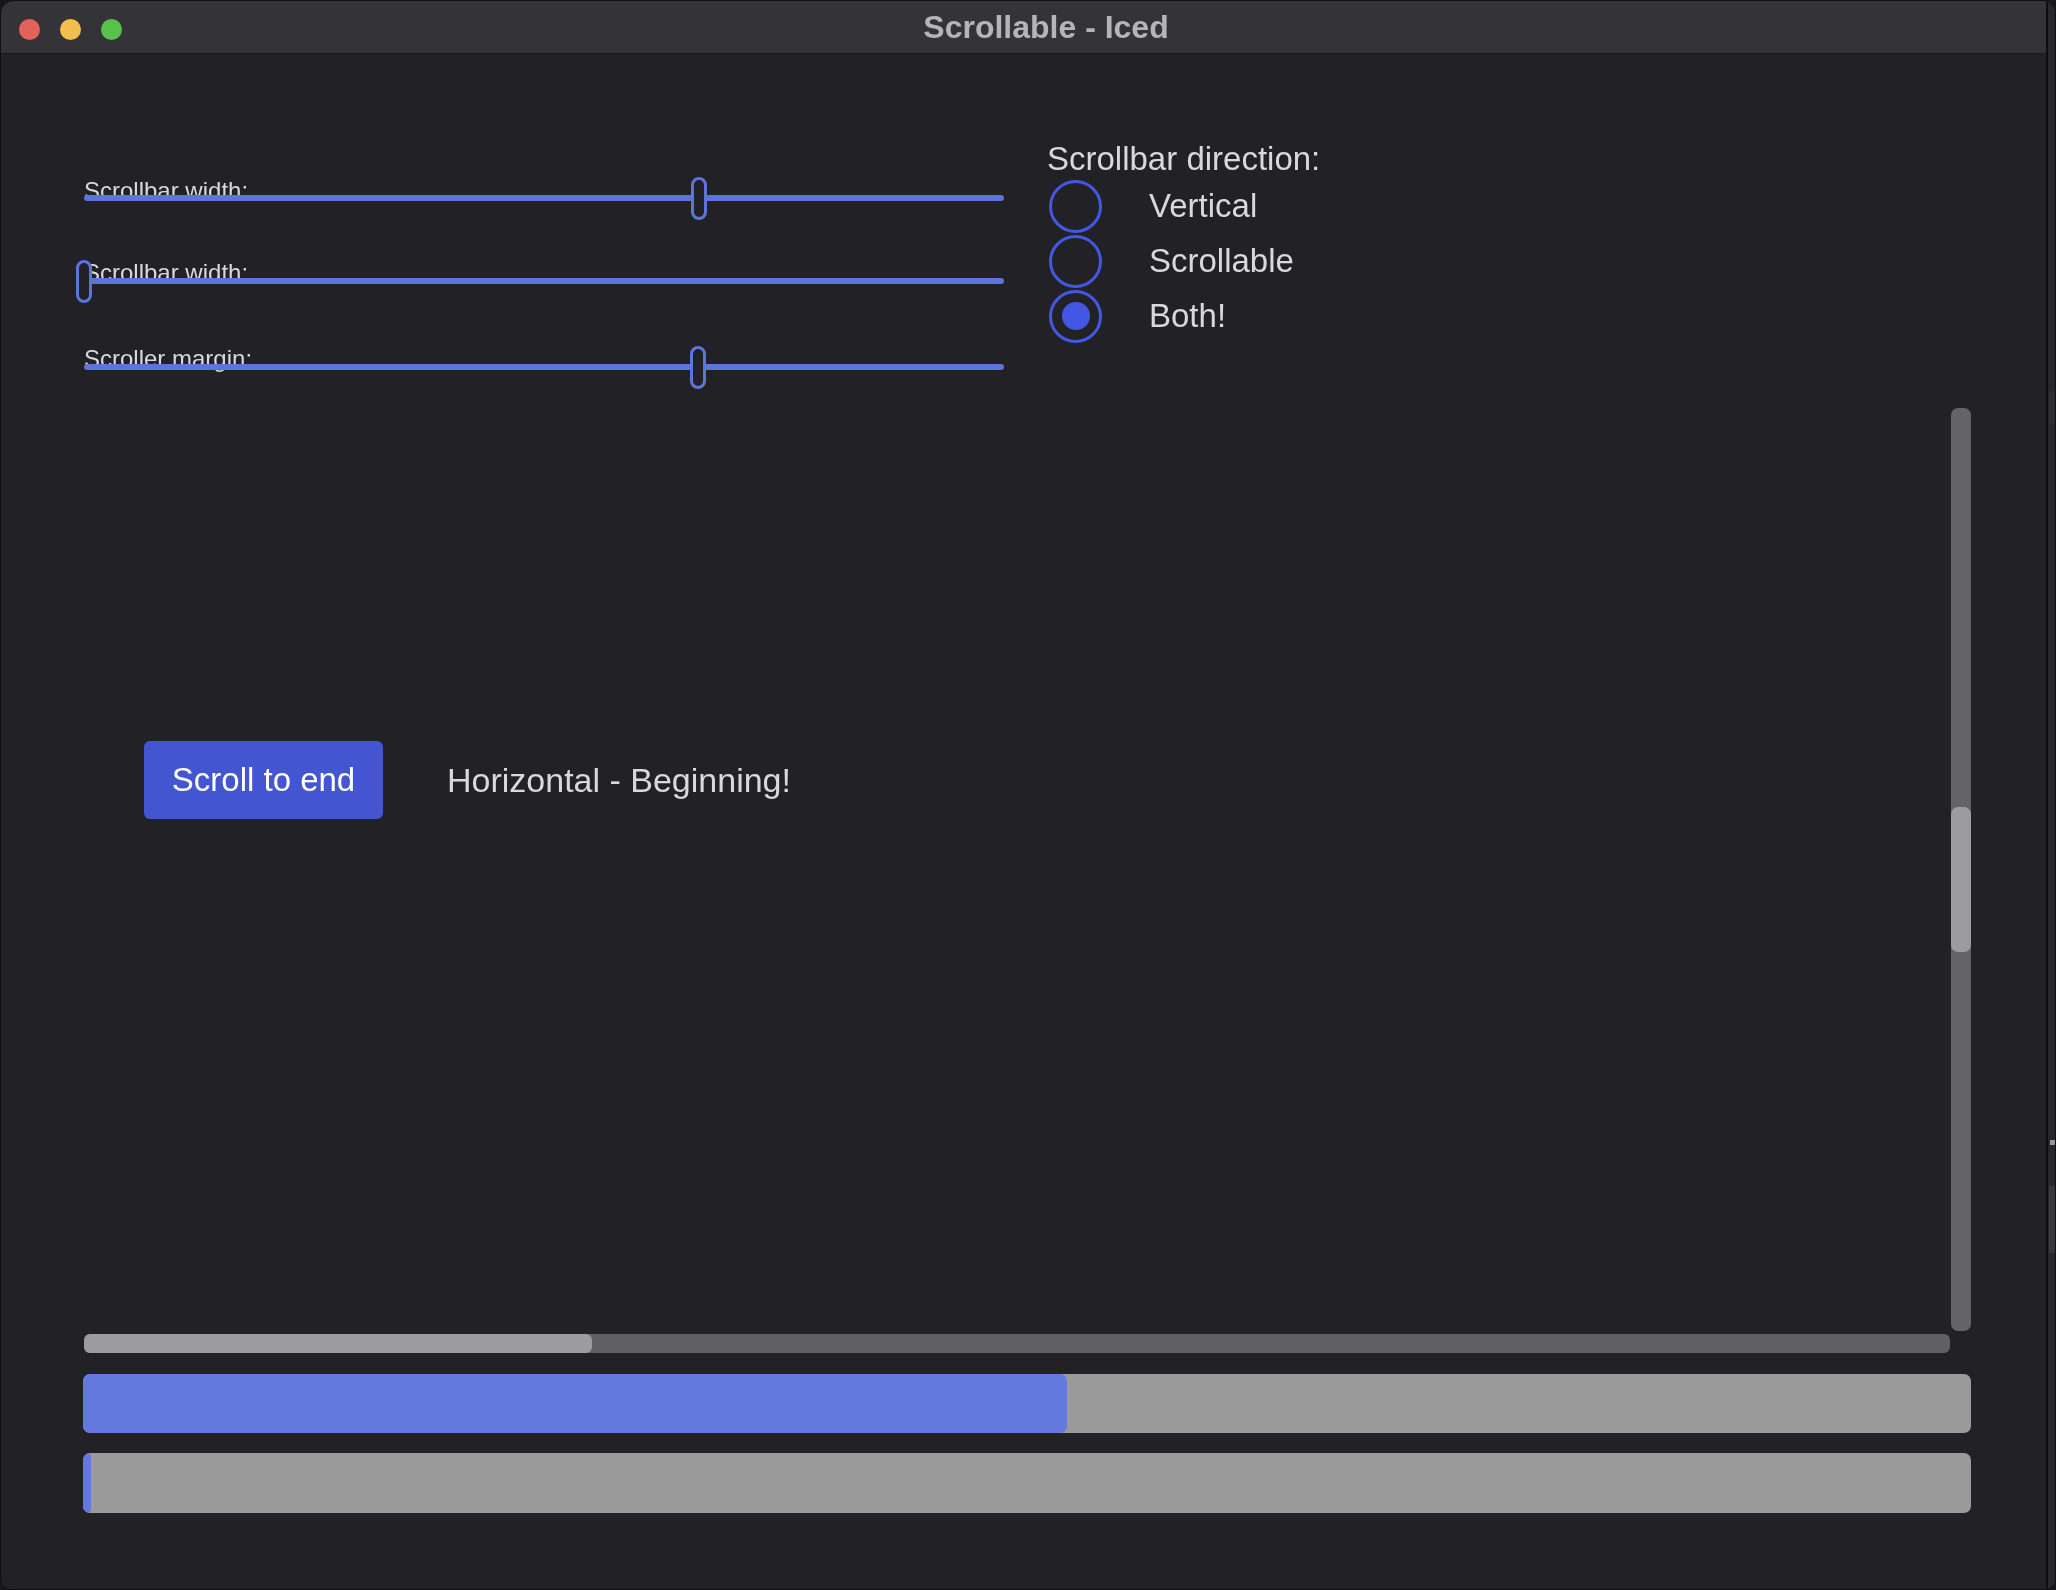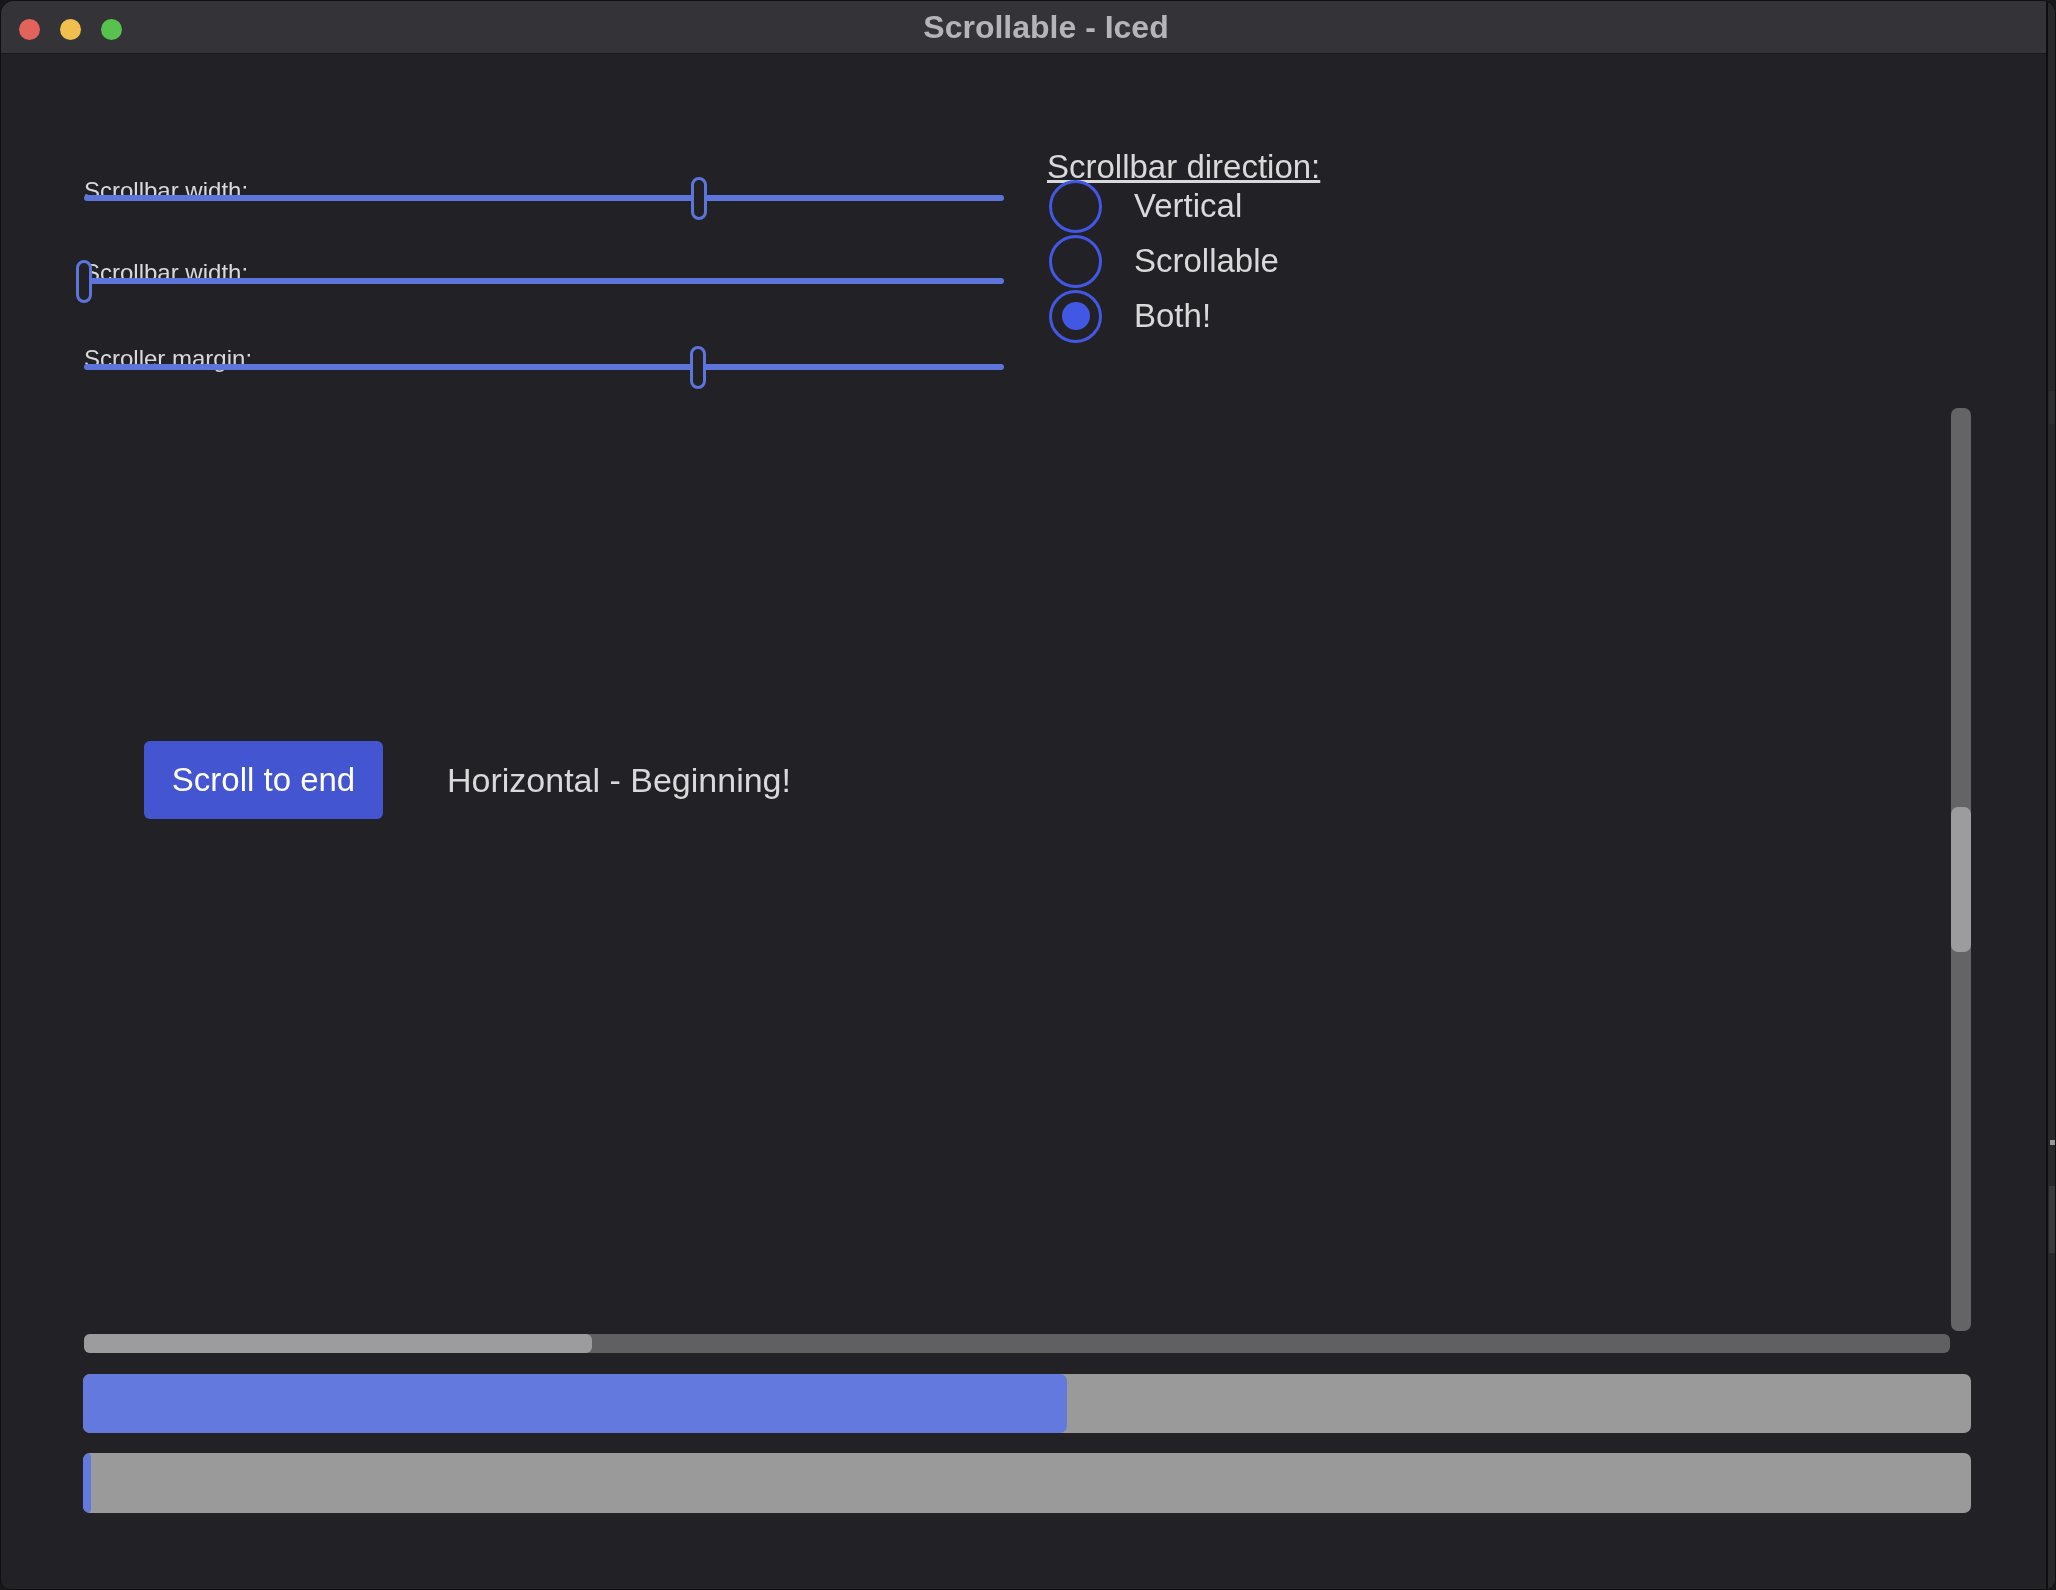--- a/index.html
+++ b/index.html
@@ -36,32 +36,32 @@
   .slider{position:absolute; left:83px; width:920px; height:43px;}
   .slider .rail{
     position:absolute; left:0; top:18px; width:100%; height:6px;
     background:var(--rail_blue); border-radius:3px;
   }
   .slider .handle{
     position:absolute; top:0; width:16px; height:43px; border-radius:8px;
     border:3px solid var(--rail_blue); background:var(--background);
   }
   
-  .dir-label{position:absolute; left:1046px; top:148px; font-size:33px; line-height:36px; color:var(--label_text);text-decoration:underline;}
+  .dir-label{position:absolute; left:1046px; top:140px; font-size:33px; line-height:36px; color:var(--label_text);}
   .radio-row{position:absolute; left:1046px; height:54px; display:flex; align-items:center;}
   .radio-circle{
     width:53px; height:53px; border-radius:50%; border:3px solid var(--radio_blue);
     margin-left:2px; flex:none; position:relative;
   }
   .radio-circle .dot{
     display:none; position:absolute; left:50%; top:50%; width:28px; height:28px;
     margin:-14px 0 0 -14px; border-radius:50%; background:var(--radio_blue);
   }
   .radio-circle.on .dot{display:block;}
-  .radio-label{margin-left:32px; font-size:33px; color:var(--label_text); white-space:nowrap;}
+  .radio-label{margin-left:47px; font-size:33px; color:var(--label_text); white-space:nowrap;}
   
   .scroll-btn{
     position:absolute; left:143px; top:740px; width:239px; height:78px;
     background:var(--accent_blue); border:none; border-radius:6px;
     color:#ffffff; font-size:33px; font-family:inherit; cursor:pointer;
   }
   .status-text{position:absolute; left:446px; top:759px; font-size:34px; line-height:40px; color:var(--label_text);}
   
   .v-scrollbar{
     position:absolute; left:1950px; top:407px; width:20px; height:923px;

